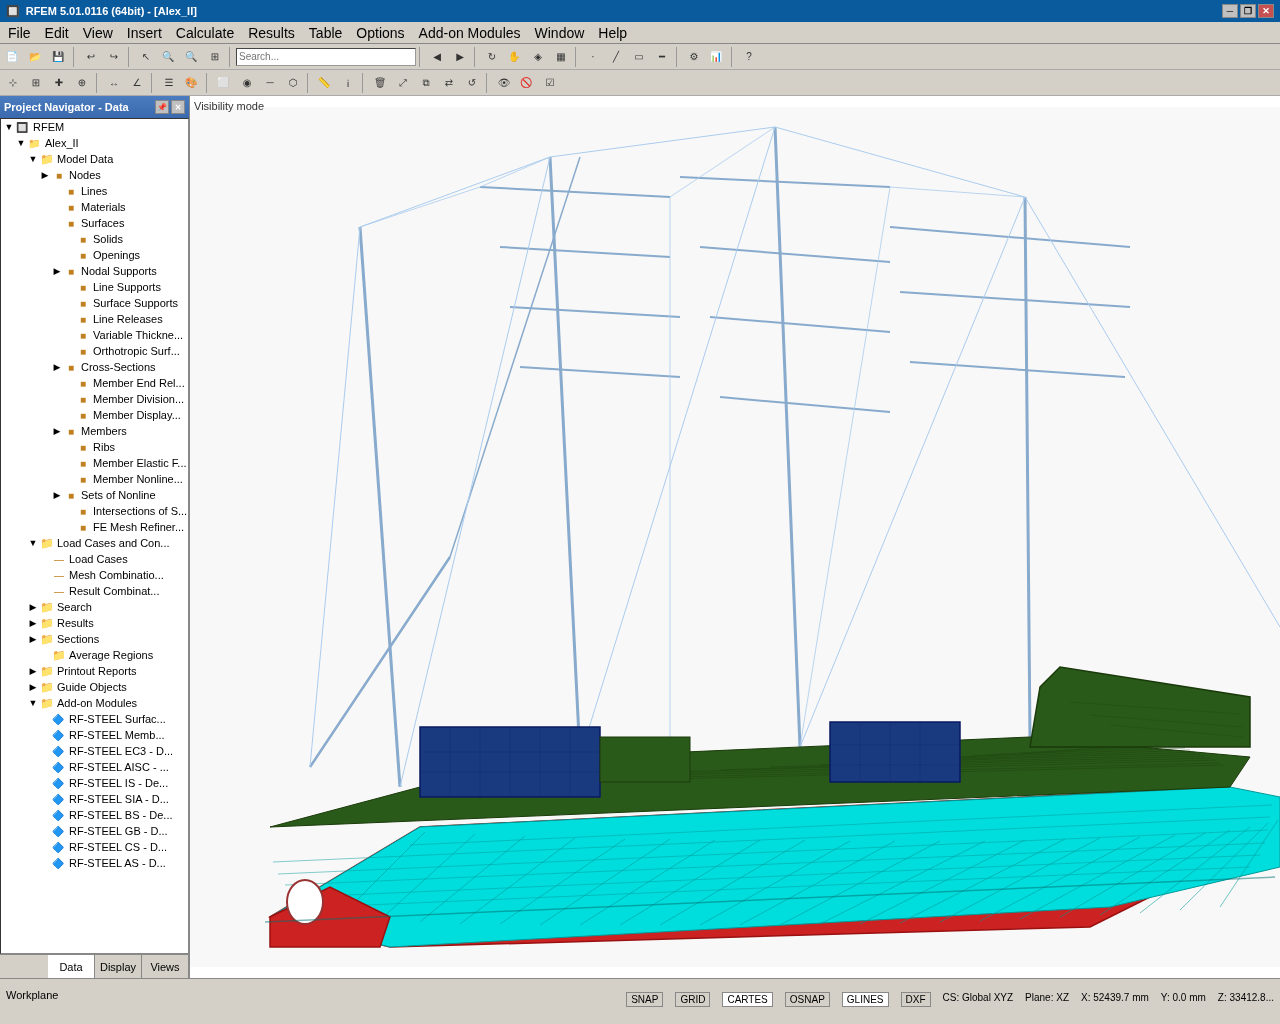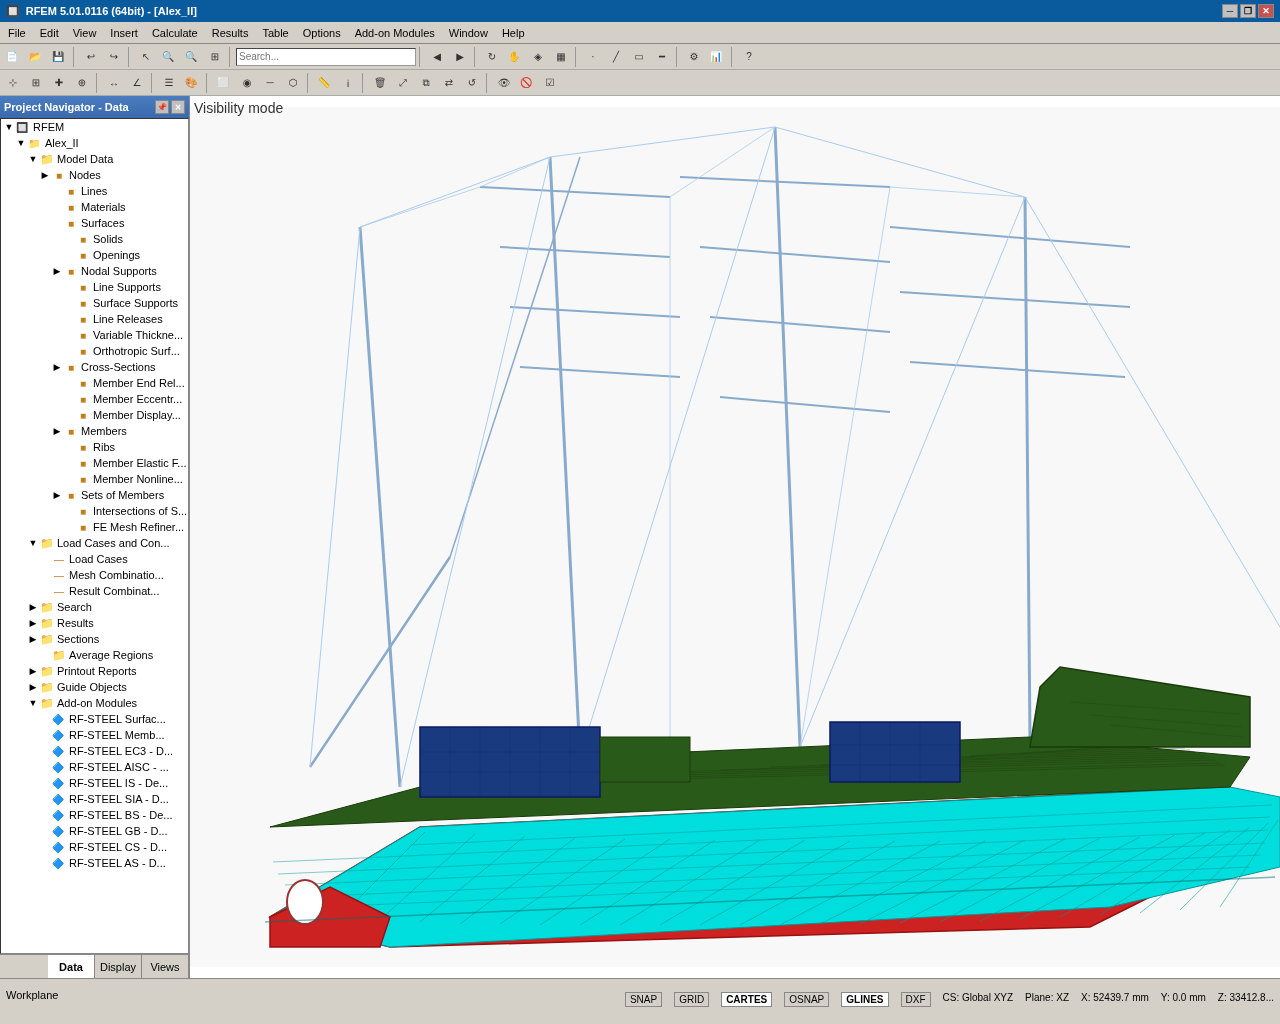--- a/index.html
+++ b/index.html
@@ -35,21 +35,21 @@
       height: 22px;
       background: #d4d0c8;
       display: flex;
       align-items: center;
       padding: 0 2px;
       border-bottom: 1px solid #888;
       gap: 2px;
     }
     .menu-item {
       padding: 2px 6px;
-      font-size: 11px;
+      font-size: 14px;
       cursor: pointer;
       color: #000;
     }
 
     
     .toolbar {
       height: 26px;
       background: #d4d0c8;
       border-bottom: 1px solid #aaa;
       display: flex;
@@ -137,34 +137,34 @@
     }
     .ptab {
       flex: 1;
       display: flex;
       align-items: center;
       justify-content: center;
       font-size: 11px;
       cursor: pointer;
       border-right: 1px solid #888;
     }
-    .ptab.active { background: white; font-weight: bold; margin-left: 48px; }
+    .ptab.active { background: white; font-weight: normal; margin-left: 48px; }
 
     
     #view-area {
       flex: 1;
       position: relative;
       overflow: hidden;
       background: white;
     }
     #visibility-label {
       position: absolute;
       top: 4px;
       left: 4px;
-      font-size: 14px;
+      font-size: 11px;
       color: #333;
       z-index: 10;
     }
     #canvas-3d {
       width: 100%;
       height: 100%;
     }
 
     
     #statusbar {
@@ -179,21 +179,21 @@
     }
     #statusbar .status-left { flex: 1; }
     #statusbar .status-right { display: flex; gap: 12px; font-size: 10px; margin-top: 8px; }
     .snap-btn {
       padding: 1px 4px;
       border: 1px solid #888;
       background: #d4d0c8;
       cursor: pointer;
       font-size: 10px;
     }
-    .snap-btn.active { background: white; font-weight: bold; }
+    .snap-btn.active { background: white; font-weight: normal; }
 
     
     #toolbar2 {
       height: 26px;
       background: #d4d0c8;
       border-bottom: 1px solid #aaa;
       display: flex;
       align-items: center;
       padding: 1px 2px;
       gap: 1px;
@@ -427,21 +427,21 @@
         <span class="tree-indent" style="width:62px"></span>
         <span class="tree-arrow"></span>
         <span class="tree-icon icon-item">■</span>
         <span>Member End Rel...</span>
       </div>
 
       <div class="tree-item">
         <span class="tree-indent" style="width:62px"></span>
         <span class="tree-arrow"></span>
         <span class="tree-icon icon-item">■</span>
-        <span>Member Eccentr...</span>
+        <span>Member Division...</span>
       </div>
 
       <div class="tree-item">
         <span class="tree-indent" style="width:62px"></span>
         <span class="tree-arrow"></span>
         <span class="tree-icon icon-item">■</span>
         <span>Member Display...</span>
       </div>
 
       <div class="tree-item">
@@ -469,21 +469,21 @@
         <span class="tree-indent" style="width:62px"></span>
         <span class="tree-arrow"></span>
         <span class="tree-icon icon-item">■</span>
         <span>Member Nonline...</span>
       </div>
 
       <div class="tree-item">
         <span class="tree-indent" style="width:50px"></span>
         <span class="tree-arrow">▶</span>
         <span class="tree-icon icon-item">■</span>
-        <span>Sets of Members</span>
+        <span>Sets of Nonline</span>
       </div>
 
       <div class="tree-item">
         <span class="tree-indent" style="width:62px"></span>
         <span class="tree-arrow"></span>
         <span class="tree-icon icon-item">■</span>
         <span>Intersections of S...</span>
       </div>
 
       <div class="tree-item">

